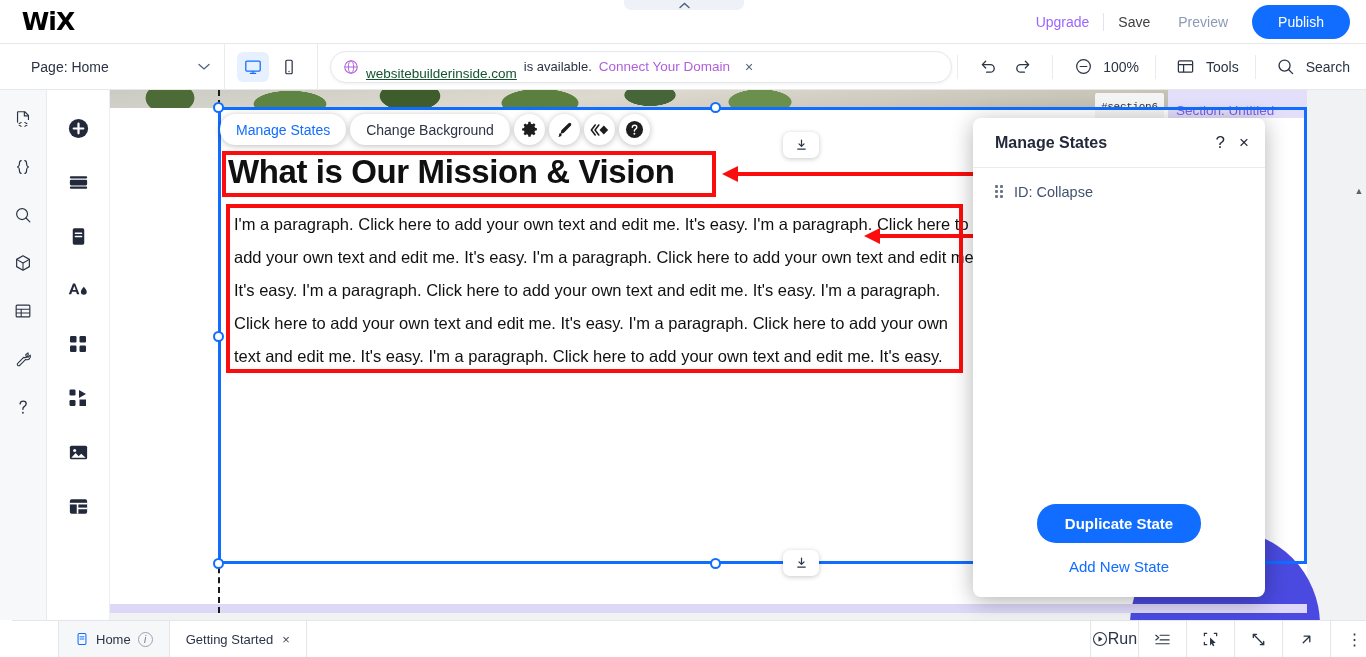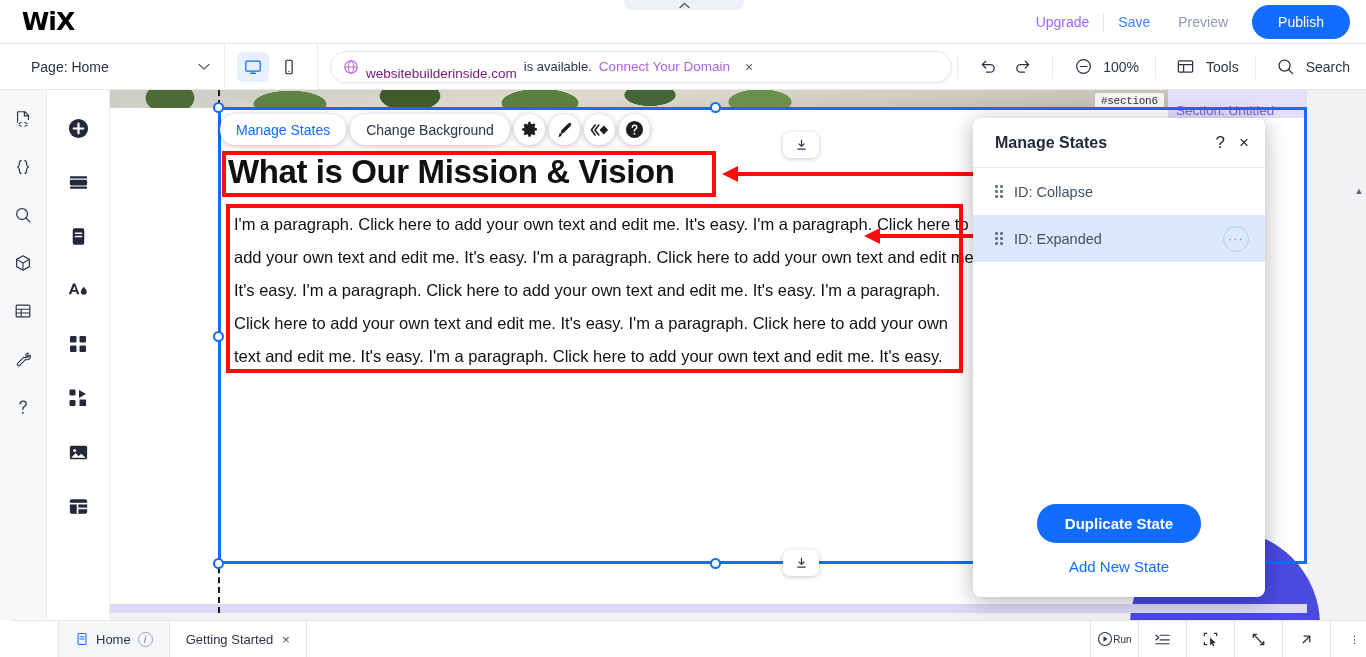--- a/index.html
+++ b/index.html
@@ -32,21 +32,21 @@
     width: 6px; height: 6px; border-radius: 50%; background: #e62214;
   }
   .top-right {
     margin-left: auto; display: flex; align-items: center;
     gap: 0; margin-right: 16px;
   }
   .top-right-link {
     font-size: 14px; padding: 6px 14px; cursor: pointer; white-space: nowrap;
   }
   .link-upgrade { color: #9a66ff; }
-  .link-save { color: #3b82f6; }
+  .link-save { color: #404040; }
   .link-preview { color: #8b9bb4; }
   .vdiv { width: 1px; height: 18px; background: #dfe5eb; }
   .publish-btn {
     background: #116dff; color: #fff; font-size: 14px; font-weight: 500;
     border: none; border-radius: 18px; padding: 9px 26px;
     cursor: pointer; margin-left: 10px;
   }
   .tab-nub {
     position: absolute; top: -10px; left: 624px; width: 120px; height: 20px;
     background: #eef1f7; border-radius: 7px;
@@ -76,21 +76,21 @@
     cursor: pointer;
   }
   .device-btn.active { background: #e7f0ff; }
   .domain-pill {
     margin-left: 12px; height: 32px; border-radius: 16px;
     border: 1px solid #e4e8ef; background: #fff;
     display: flex; align-items: center; gap: 7px; padding: 0 14px 0 12px;
     box-shadow: 0 1px 3px rgba(0,0,0,0.06); width: 622px;
   }
   .domain-name {
-    font-size: 13.5px; color: #701a75; cursor: pointer; margin-top: 13px;
+    font-size: 13.5px; color: #14532d; text-decoration: underline; cursor: pointer; margin-top: 13px;
   }
   .domain-avail { font-size: 13px; color: #2b3445; }
   .domain-cta { font-size: 13.5px; color: #b05fdb; cursor: pointer; }
   .domain-x { margin-left: 8px; color: #50607a; font-size: 14px; cursor: pointer; }
   .tb-right { margin-left: auto; display: flex; align-items: center; height: 46px; }
   .tb-group {
     display: flex; align-items: center; gap: 6px;
     padding: 0 16px; height: 24px; border-left: 1px solid #ebebeb;
   }
   .tb-icon-btn {
@@ -150,21 +150,21 @@
     position: absolute; top: 0; left: 1058px; width: 139px; height: 28px;
     background: #e3def9;
     display: flex; align-items: flex-end; justify-content: flex-start;
     padding-left: 8px;
   }
   .section-hdr-label { font-size: 13.5px; color: #7a5cf0; white-space: nowrap; }
   .section-id-badge {
     position: absolute; top: 3px; left: 985px;
     background: #f4f4f4; color: #333;
     font-family: "Liberation Mono", monospace; font-size: 11px;
-    padding: 2px 6px; border-radius: 2px; letter-spacing: -0.3px;
+    padding: 8px 6px; border-radius: 2px; letter-spacing: -0.3px;
   }
 
   
   .sel-box {
     position: absolute; top: 17px; left: 108px;
     width: 1089px; height: 457px;
     border: 3px solid #116dff;
   }
   .handle {
     position: absolute; width: 11px; height: 11px; border-radius: 50%;
@@ -281,21 +281,21 @@
   .bb-tab.active { background: #f6f7f9; }
   .bb-info {
     width: 15px; height: 15px; border-radius: 50%; border: 1px solid #9aa4b4;
     color: #6b7689; font-size: 10px; display: flex;
     align-items: center; justify-content: center; font-style: italic;
   }
   .bb-x { color: #3d4a5c; font-size: 13px; margin-left: 2px; }
   .bb-right { margin-left: auto; display: flex; align-items: stretch; }
   .bb-btn {
     display: flex; align-items: center; justify-content: center; 
-    padding: 0 0; font-size: 10px; color: #2b3445; cursor: pointer;
+    padding: 0 0; font-size: 16px; color: #2b3445; cursor: pointer;
     border-left: 1px solid #e4e6ea; min-width: 48px;
   }
   .scroll-up {
     position: absolute; top: 90px; right: 0; width: 14px; height: 22px;
     background: #f1f2f4; display: flex; align-items: center;
     justify-content: center; color: #5a6270; font-size: 9px; cursor: pointer;
   }
 </style>
 </head>
 <body>
@@ -606,32 +606,20 @@
         <span class="ms-grip">
             <i></i>
             <i></i>
             <i></i>
             <i></i>
             <i></i>
             <i></i>
           </span>
         <span class="ms-row-label">ID: Collapse</span>
       </div>
-      <div class="ms-row selected">
-        <span class="ms-grip">
-            <i></i>
-            <i></i>
-            <i></i>
-            <i></i>
-            <i></i>
-            <i></i>
-          </span>
-        <span class="ms-row-label">ID: Expanded</span>
-        <span class="ms-more">···</span>
-      </div>
     </div>
     <div class="ms-foot">
       <button class="ms-dup">Duplicate State</button>
       <span class="ms-add">Add New State</span>
     </div>
   </div>
 
   <div class="botbar">
     <div class="bb-spacer"></div>
     <div class="bb-tab active">

